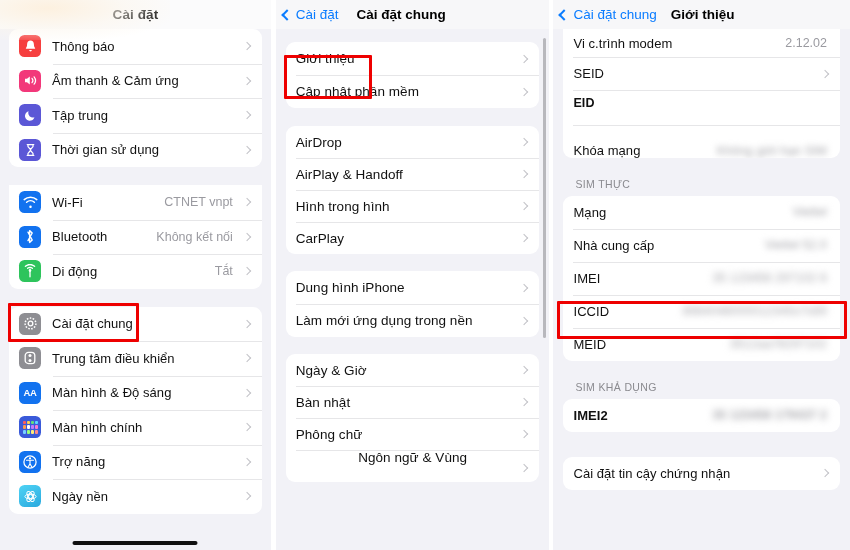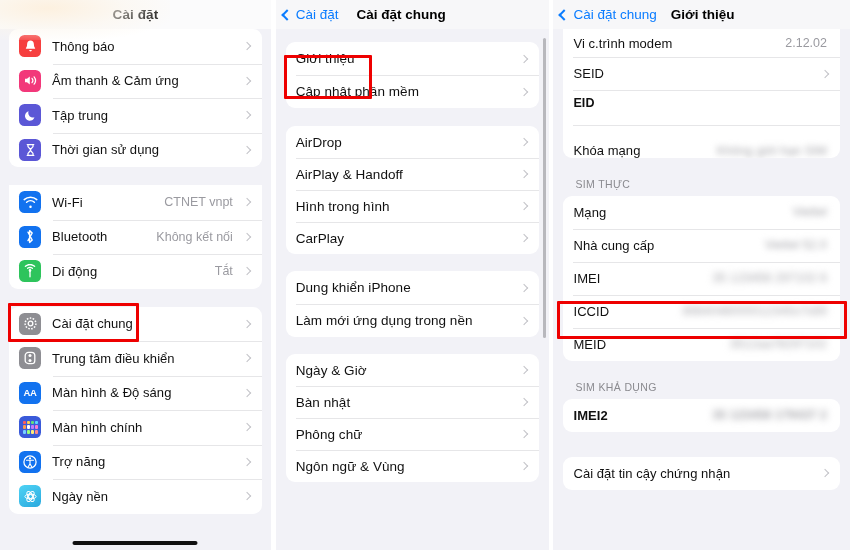--- a/index.html
+++ b/index.html
@@ -421,21 +421,21 @@
           <span class="chev"></span>
         </div>
         <div class="row" style="min-height:32px;">
           <span class="label big">CarPlay</span>
           <span class="chev"></span>
         </div>
       </div>
 
       <div class="group" style="margin-bottom:17px;">
         <div class="row" style="min-height:33px;">
-          <span class="label big">Dung khiển iPhone</span>
+          <span class="label big">Dung hình iPhone</span>
           <span class="chev"></span>
         </div>
         <div class="row" style="min-height:33px;">
           <span class="label big">Làm mới ứng dụng trong nền</span>
           <span class="chev"></span>
         </div>
       </div>
 
       <div class="group">
         <div class="row" style="min-height:32px;">
@@ -443,21 +443,21 @@
           <span class="chev"></span>
         </div>
         <div class="row" style="min-height:32px;">
           <span class="label big">Bàn nhật</span>
           <span class="chev"></span>
         </div>
         <div class="row" style="min-height:32px;">
           <span class="label big">Phông chữ</span>
           <span class="chev"></span>
         </div>
-        <div class="row" style="min-height:32px;">
+        <div class="row" style="min-height:32px;flex-direction:column;">
           <span class="label big">Ngôn ngữ &amp; Vùng</span>
           <span class="chev"></span>
         </div>
       </div>
     </div>
 
     <div class="redbox" style="left:8px; top:55px; width:88px; height:44px;"></div>
     <div class="scrollbar" style="right:3px; top:38px; height:300px;"></div>
   </div>
 

